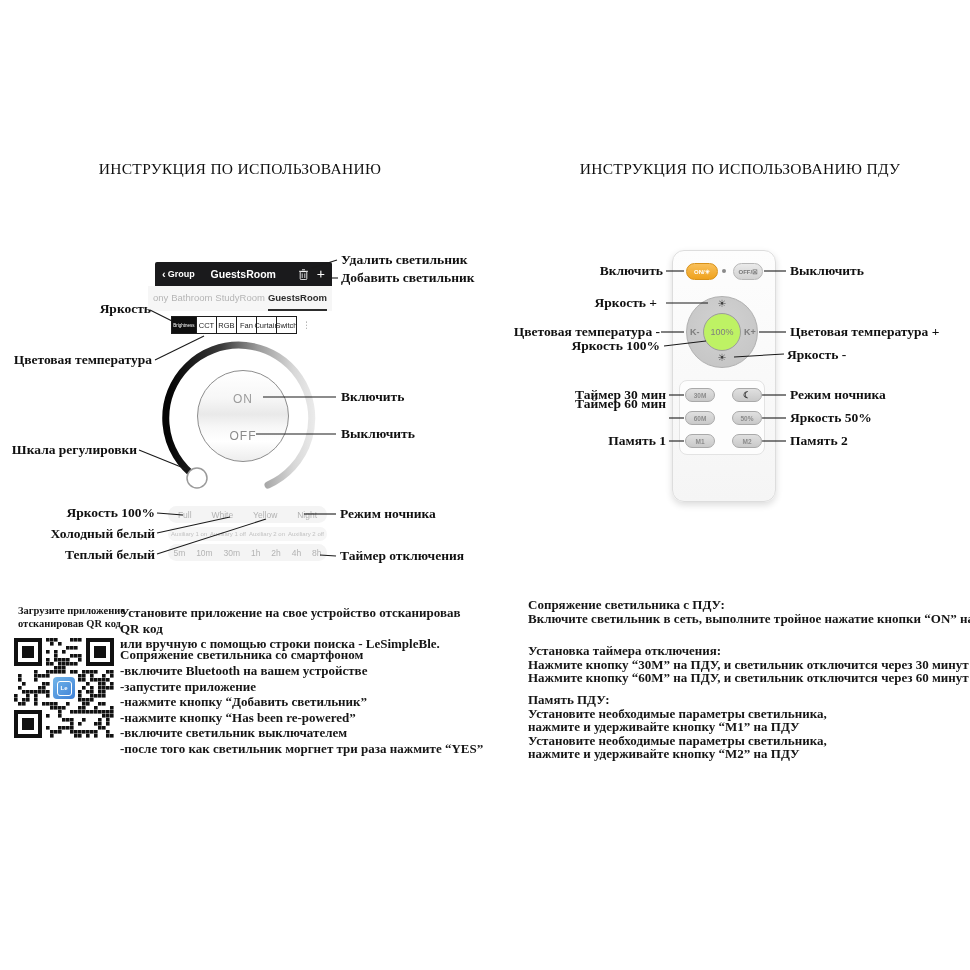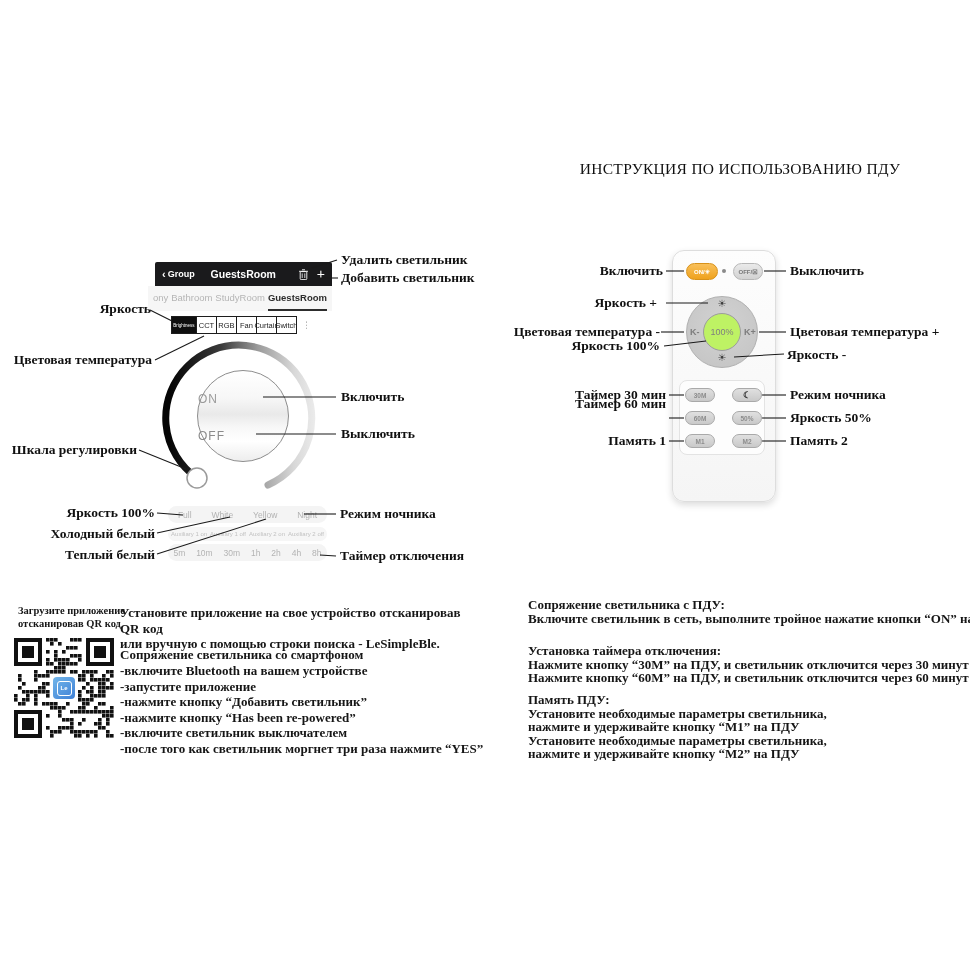--- a/index.html
+++ b/index.html
@@ -35,21 +35,21 @@
             font-family:"Liberation Sans",sans-serif;}
   .mode-btn{width:21px;border:1px solid #1d1d1d;margin-left:-1px;background:#fff;display:flex;
             align-items:center;justify-content:center;font-size:7.5px;color:#1d1d1d;box-sizing:border-box;}
   .mode-btn.first{width:26px;margin-left:0;background:#0f0f0f;color:#fff;font-size:4.5px;}
   .more-dots{font:400 9px/18px "Liberation Sans",sans-serif;color:#9a9a9a;margin-left:5px;letter-spacing:0;}
 
   
   .dial-inner{position:absolute;left:197px;top:370px;width:92px;height:92px;border-radius:50%;
               border:1px solid #8d8d8d;box-sizing:border-box;
               background:linear-gradient(180deg,#ffffff 0%,#f7f7f7 30%,#e9e9e9 48%,#f7f7f7 62%,#ffffff 78%,#ededed 100%);}
-  .dial-on,.dial-off{position:absolute;width:100%;text-align:left;
+  .dial-on,.dial-off{position:absolute;width:100%;text-align:center;
               font:400 12px "Liberation Sans",sans-serif;letter-spacing:1px;}
   .dial-on{top:21px;color:#9b9b9b;}
   .dial-off{top:58px;color:#8a8a8a;}
 
   
   .preset-row{position:absolute;left:168px;width:159px;background:#f4f4f4;border-radius:9px;
               display:flex;align-items:center;justify-content:space-around;
               font:400 8.5px "Liberation Sans",sans-serif;color:#b3b3b3;}
   .aux-row{position:absolute;left:168px;top:527px;width:159px;height:14px;background:#f6f6f6;border-radius:7px;
            display:flex;align-items:center;justify-content:center;gap:3px;
@@ -82,20 +82,21 @@
 
   svg.overlay{position:absolute;left:0;top:0;z-index:10;pointer-events:none;}
   svg.overlay line{stroke:#1a1a1a;stroke-width:1.1;}
 </style>
 </head>
 <body>
 
 <div id="canvas">
 
   <div class="sec-title" style="left:60px;top:158px;width:360px;">
+    <div>ИНСТРУКЦИЯ ПО ИСПОЛЬЗОВАНИЮ</div>
   </div>
   <div class="sec-title" style="left:520px;top:158px;width:440px;">
     <div>ИНСТРУКЦИЯ ПО ИСПОЛЬЗОВАНИЮ ПДУ</div>
   </div>
 
   <div class="app-header">
     <div class="app-back">
       <span class="chev">‹</span>
       <span>Group</span>
     </div>

